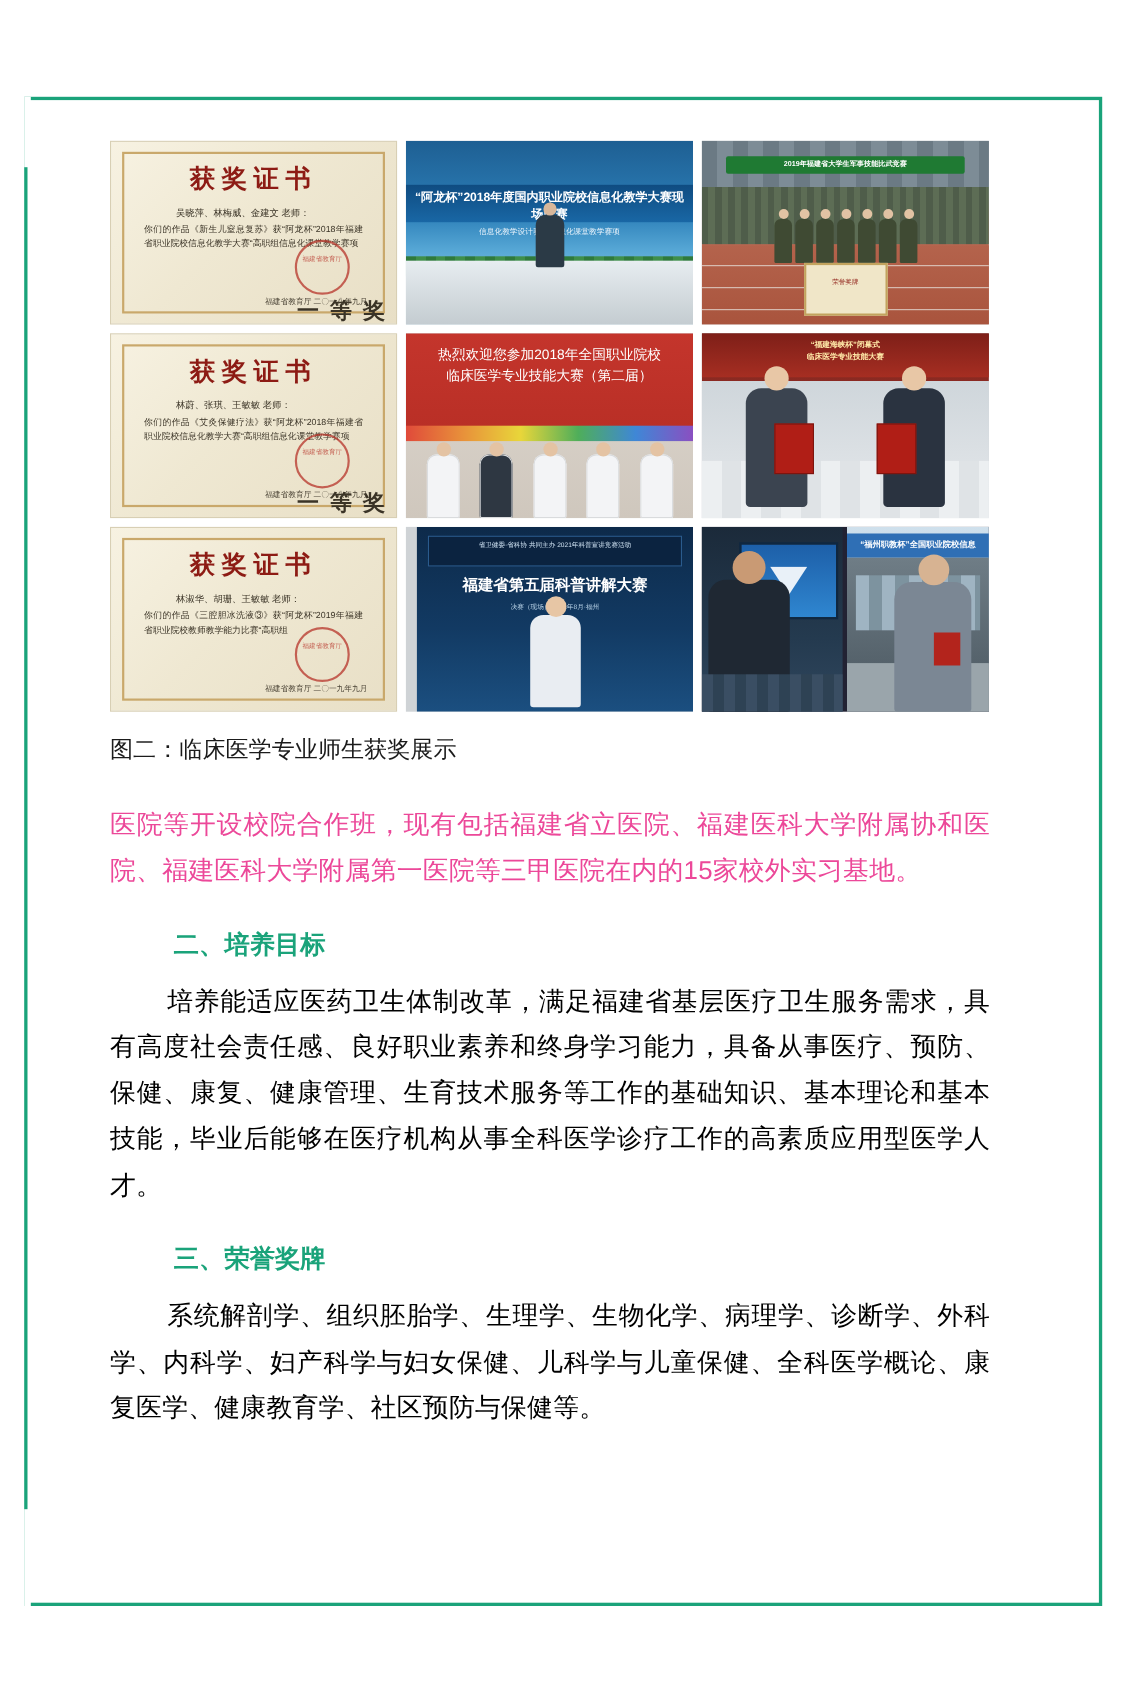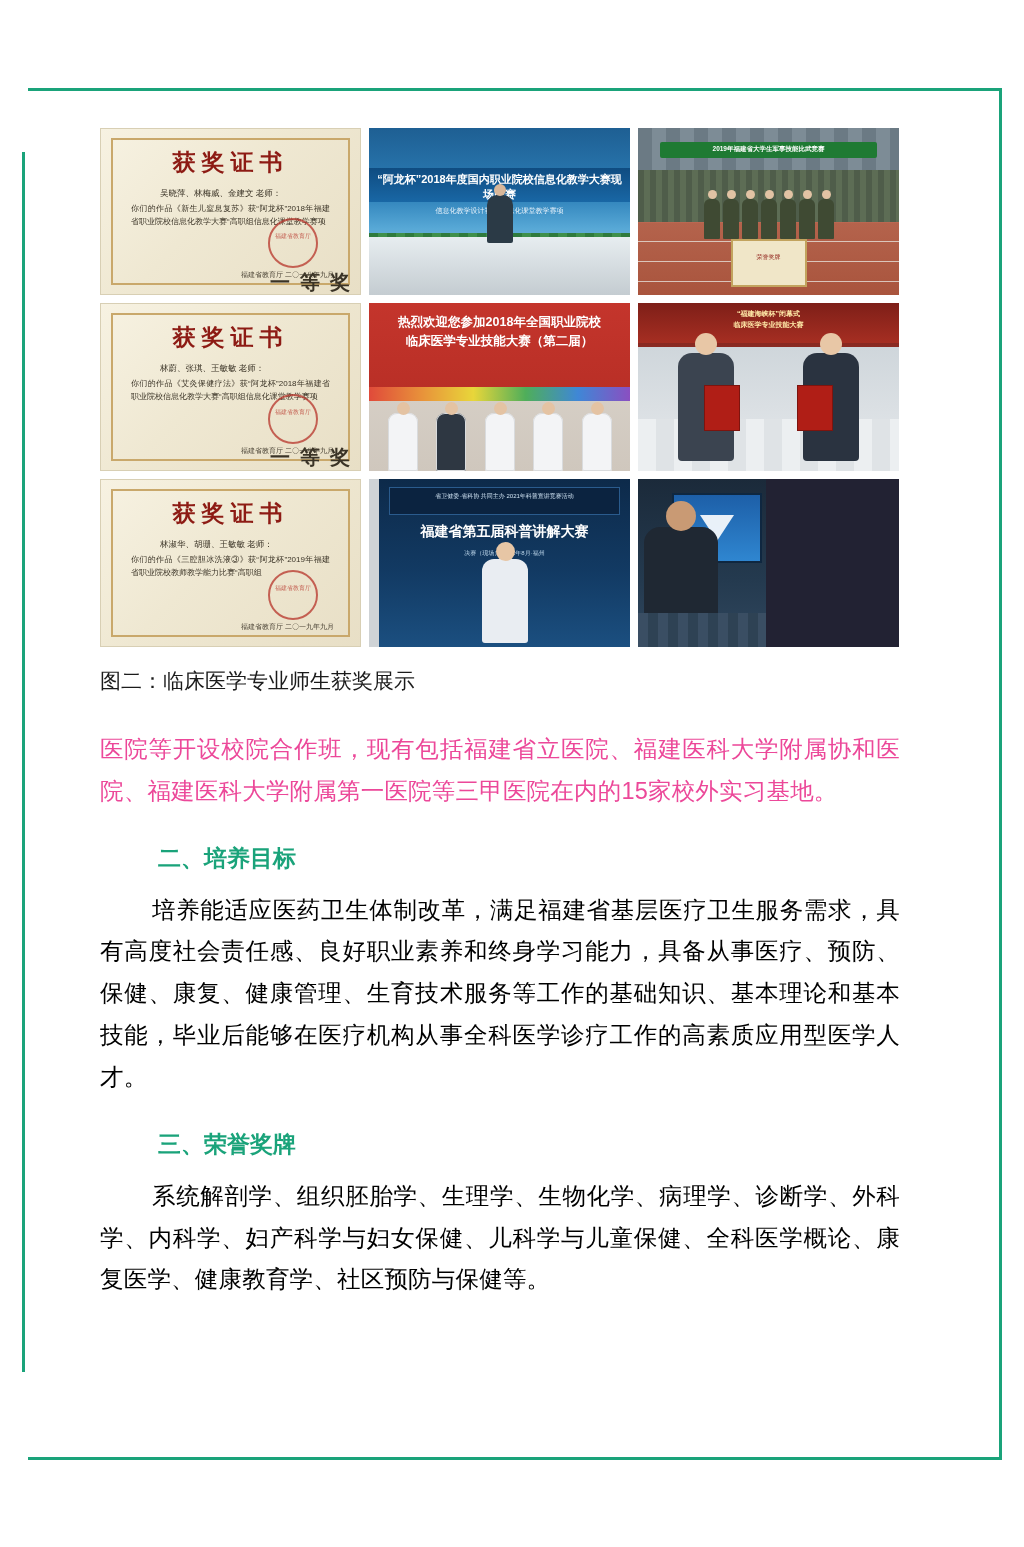--- a/index.html
+++ b/index.html
@@ -219,21 +219,21 @@
     position: absolute; left: 0; right: 0; top: 12px; text-align: center;
     font-size: 6px; color: #8d1b14; line-height: 1.4;
   }
 
   
   .p-red {
     background: linear-gradient(180deg, #c4352c 0%, #b92f26 52%, #d6cfc6 52%, #cfc7bd 100%);
   }
   .p-red .hdr {
     position: absolute; left: 0; right: 0; top: 10px;
-    text-align: center; color: #ffffff; font-weight: bold; font-size: 12.5px; line-height: 1.5;
+    text-align: center; color: #ffffff; font-weight: normal; font-size: 12.5px; line-height: 1.5;
   }
   .p-red .rainbow {
     position: absolute; left: 0; right: 0; top: 84px; height: 14px;
     background: linear-gradient(90deg,#e04a3a,#e8913a,#e8d63a,#4fae5a,#3f87d6,#8a4fc1);
   }
   .p-red .people {
     position: absolute; left: 0; right: 0; bottom: 0; height: 70px;
     display: flex; align-items: flex-end; justify-content: space-evenly;
   }
   .p-red .people i {
@@ -531,20 +531,31 @@
       </div>
 
       <div class="cell" style="background:#223;">
         <div style="position:absolute; left:0; top:0; width:128px; bottom:0;">
           <div class="ph p-conf">
             <div class="bigscreen" style="left:34px; width:86px; height:66px;"></div>
             <div class="man"></div>
             <div class="dots"></div>
           </div>
         </div>
+        <div style="position:absolute; right:0; top:0; width:129px; bottom:0;">
+          <div class="ph p-out">
+            <div class="banner">
+                <span>“福州职教杯”全国职业院校信息</span>
+              </div>
+            <div class="bldg"></div>
+            <div class="ground"></div>
+            <div class="man2"></div>
+            <div class="book"></div>
+          </div>
+        </div>
       </div>
 
     </div>
 
     <div class="fig-caption">图二：临床医学专业师生获奖展示</div>
 
     <div class="body-para">医院等开设校院合作班，现有包括福建省立医院、福建医科大学附属协和医院、福建医科大学附属第一医院等三甲医院在内的15家校外实习基地。</div>
 
     <div class="section-heading">二、培养目标</div>
     <div class="para-indent">培养能适应医药卫生体制改革，满足福建省基层医疗卫生服务需求，具有高度社会责任感、良好职业素养和终身学习能力，具备从事医疗、预防、保健、康复、健康管理、生育技术服务等工作的基础知识、基本理论和基本技能，毕业后能够在医疗机构从事全科医学诊疗工作的高素质应用型医学人才。</div>

